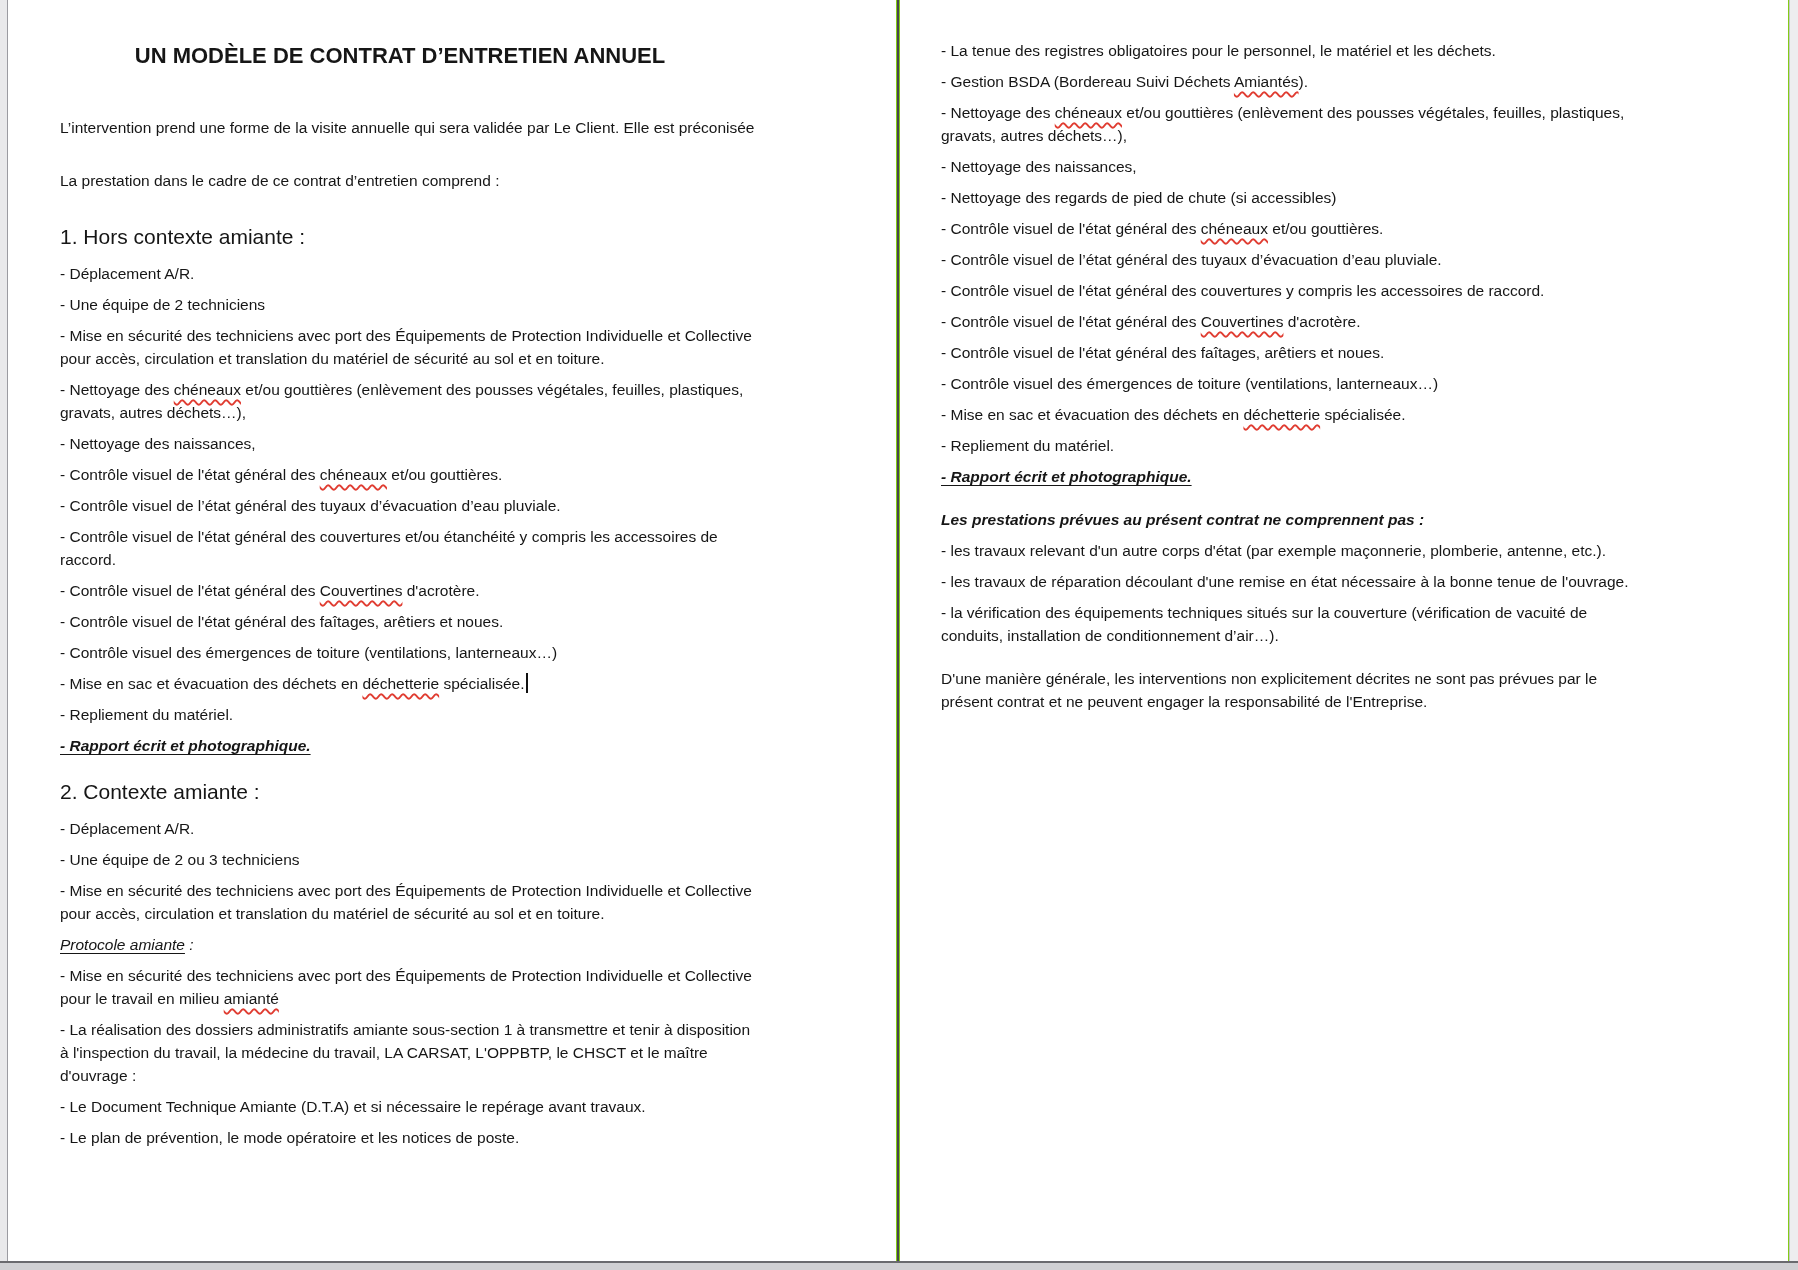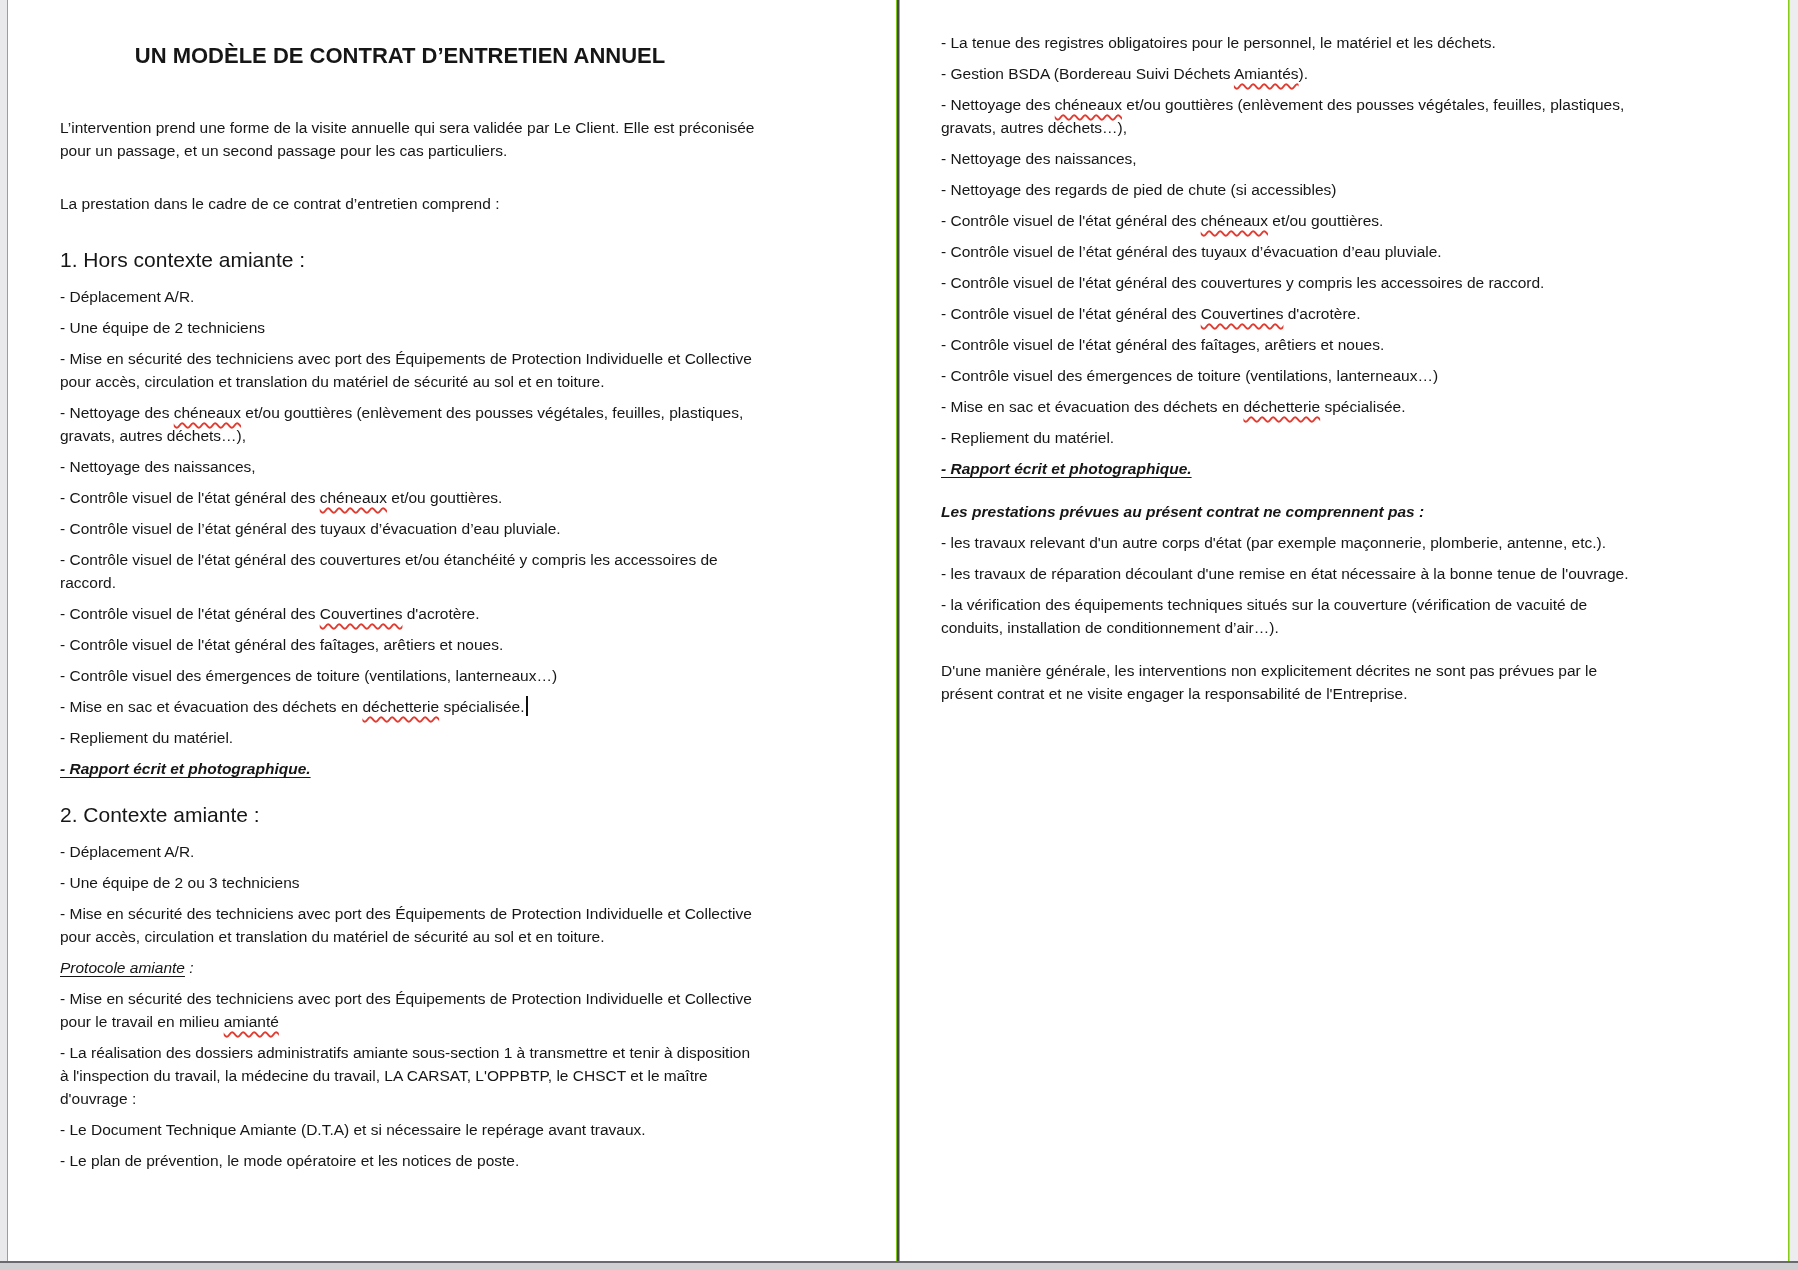--- a/index.html
+++ b/index.html
@@ -2,21 +2,21 @@
 <html><head>
 <meta charset="utf-8">
 <style>
   html,body{margin:0;padding:0;background:#ffffff;}
   .screen{position:relative;width:1798px;height:1270px;background:#84cc16;overflow:hidden;
           font-family:"Liberation Sans",sans-serif;color:#161616;}
   .gutter-left{position:absolute;left:0;top:0;width:7px;height:1261px;background:#e9e9eb;border-right:1px solid #9b9ba1;}
   .gutter-right{position:absolute;right:0;top:0;width:8px;height:1261px;background:#ededef;border-left:1px solid #c6c6ca;}
   .page{position:absolute;top:0;height:1261px;background:#ffffff;box-sizing:border-box;}
   .page-left{left:8px;width:888px;padding:42px 0 0 52px;}
-  .page-right{left:900px;width:888px;padding:31px 0 0 41px;}
+  .page-right{left:900px;width:888px;padding:39px 0 0 41px;}
   .divider{position:absolute;left:897px;top:0;width:2px;height:1261px;background:#48484c;}
   .bottom-bar{position:absolute;left:0;top:1261px;width:1798px;height:9px;background:#d0d0d3;border-top:2px solid #6a6a6e;}
 
   .block{font-size:15.5px;line-height:23px;margin:0 0 8px 0;}
   .line{white-space:pre;}
   .title{font-weight:bold;font-size:22px;line-height:28px;margin:0 0 46px 0;width:680px;text-align:center;}
   .heading{font-weight:normal;font-size:21px;line-height:30px;margin:0 0 10px 0;}
   .label{font-style:italic;}
   .label .u{text-decoration:underline;text-underline-offset:3px;}
   .bu{font-weight:bold;text-decoration:underline;text-underline-offset:3px;font-style:italic;}
@@ -30,21 +30,20 @@
 <body>
 
 <div class="screen">
   <div class="gutter-left"></div>
   <div class="page page-left" id="page-0">
       <div class="block title">
         <div class="line">UN MODÈLE DE CONTRAT D’ENTRETIEN ANNUEL</div>
       </div>
       <div class="block">
         <div class="line">L’intervention prend une forme de la visite annuelle qui sera validée par Le Client. Elle est préconisée</div>
-        <div class="line">pour un passage, et un second passage pour les cas particuliers.</div>
       </div>
       <div class="block sb-md">
         <div class="line">La prestation dans le cadre de ce contrat d’entretien comprend :</div>
       </div>
       <div class="block heading sb-md">
         <div class="line">1. Hors contexte amiante :</div>
       </div>
       <div class="block">
         <div class="line">- Déplacement A/R.</div>
       </div>
@@ -175,18 +174,18 @@
       </div>
       <div class="block">
         <div class="line">- les travaux de réparation découlant d'une remise en état nécessaire à la bonne tenue de l'ouvrage.</div>
       </div>
       <div class="block">
         <div class="line">- la vérification des équipements techniques situés sur la couverture (vérification de vacuité de</div>
         <div class="line">conduits, installation de conditionnement d’air…).</div>
       </div>
       <div class="block sb-lg">
         <div class="line">D'une manière générale, les interventions non explicitement décrites ne sont pas prévues par le</div>
-        <div class="line">présent contrat et ne visite engager la responsabilité de l'Entreprise.</div>
+        <div class="line">présent contrat et ne peuvent engager la responsabilité de l'Entreprise.</div>
       </div>
     </div>
   <div class="gutter-right"></div>
   <div class="bottom-bar"></div>
 </div>
 
 </body></html>

